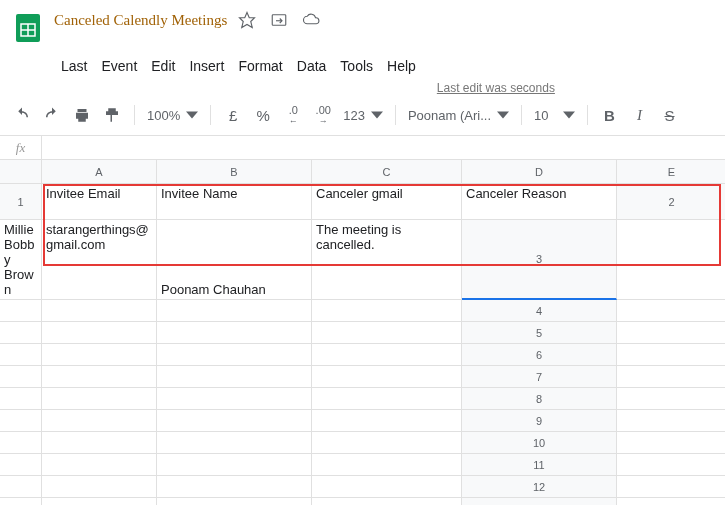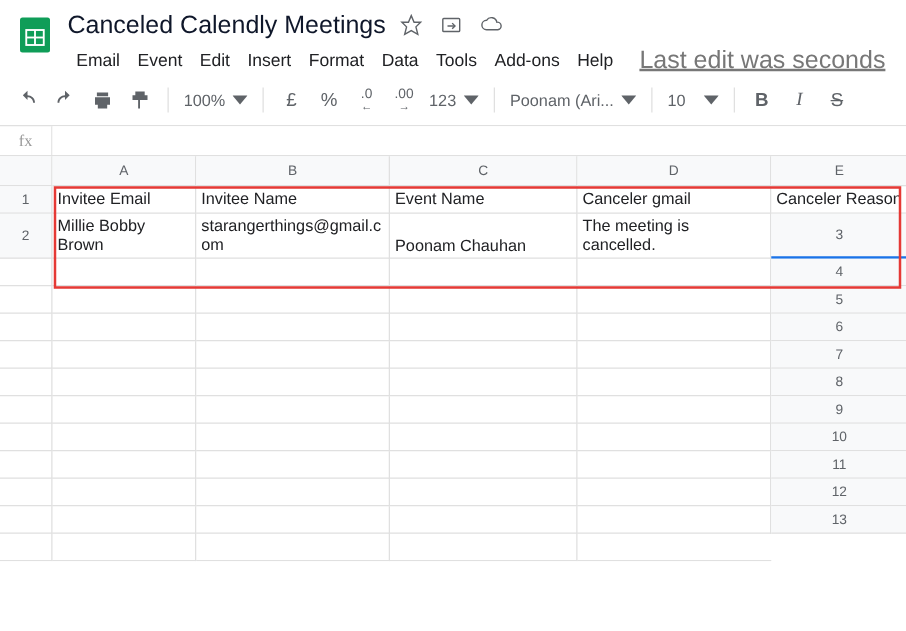--- a/index.html
+++ b/index.html
@@ -3,41 +3,41 @@
 <meta charset="utf-8">
 <style>
   * { box-sizing: border-box; margin: 0; padding: 0; }
   body { font-family: Arial, "Helvetica Neue", sans-serif; font-size: 13px; color: #202124; background: #fff; width: 725px; }
   
   .header { display: flex; align-items: flex-start; padding: 8px 8px 0 8px; }
   .logo { width: 40px; height: 40px; display: flex; align-items: center; justify-content: center; margin-right: 6px; }
   .logo svg { width: 32px; height: 32px; }
   .title-area { flex: 1; }
   .title-row { display: flex; align-items: center; gap: 8px; }
-  .doc-title { font-size: 20px; color: #0f172a; letter-spacing: 0; }
+  .doc-title { font-size: 15px; color: #a16207; letter-spacing: 0; font-family: Liberation Serif, serif; }
   .title-icon { color: #5f6368; display: flex; align-items: center; justify-content: center; width: 24px; height: 24px; cursor: pointer; }
   .title-icon svg { width: 18px; height: 18px; }
   
   .menu-bar { display: flex; align-items: center; gap: 0; margin-top: 4px; }
   .menu-item { padding: 4px 7px; font-size: 14px; color: #202124; cursor: pointer; border-radius: 3px; }
-  .last-edit { margin-left: 14px; color: #777; font-size: 20px; text-decoration: underline; cursor: pointer; }
+  .last-edit { margin-left: 14px; color: #777; font-size: 12px; text-decoration: underline; cursor: pointer; margin-top: 45px; }
   
   .toolbar { display: flex; align-items: center; padding: 6px 8px; border-bottom: 1px solid #e0e0e0; gap: 2px; }
   .tool-btn { width: 28px; height: 28px; display: flex; align-items: center; justify-content: center; cursor: pointer; color: #5f6368; border-radius: 3px; }
   .tool-btn svg { width: 18px; height: 18px; }
   .tool-sep { width: 1px; height: 20px; background: #e0e0e0; margin: 0 6px; }
   .tool-dropdown { display: flex; align-items: center; padding: 4px 4px; cursor: pointer; color: #5f6368; font-size: 13px; gap: 4px; border-radius: 3px; justify-content: center; }
   .tool-dropdown svg { width: 12px; height: 12px; }
   .chev { margin-left: 2px; }
   .bold { font-weight: bold; color: #5f6368; font-size: 15px; }
   .italic { font-style: italic; color: #5f6368; font-size: 15px; font-family: serif; }
   .strike { text-decoration: line-through; color: #5f6368; font-size: 15px; }
   
   .formula-bar { display: flex; align-items: center; border-bottom: 1px solid #e0e0e0; height: 24px; }
-  .fx-label { width: 42px; text-align: center; color: #999; font-size: 13px; border-right: 1px solid #e0e0e0; line-height: 24px; font-family: serif; }
+  .fx-label { width: 42px; text-align: center; font-style: italic; color: #999; font-size: 13px; border-right: 1px solid #e0e0e0; line-height: 24px; font-family: serif; }
   .fx-input { flex: 1; border: none; outline: none; padding: 0 8px; font-size: 13px; height: 100%; }
   
   .grid-wrap { position: relative; }
   .grid { display: grid; grid-template-columns: 42px 115px 155px 150px 155px 110px; }
   .col-head { background: #f8f9fa; border-right: 1px solid #e0e0e0; border-bottom: 1px solid #e0e0e0; text-align: center; font-size: 11px; color: #5f6368; height: 24px; line-height: 24px; cursor: pointer; }
   .col-head:last-child { border-right: none; }
   .corner { background: #f8f9fa; border-right: 1px solid #e0e0e0; border-bottom: 1px solid #e0e0e0; cursor: pointer; }
   .row-head { background: #f8f9fa; border-right: 1px solid #e0e0e0; border-bottom: 1px solid #e0e0e0; text-align: center; font-size: 11px; color: #5f6368; display: flex; align-items: center; justify-content: center; cursor: pointer; }
   .row-head.sel { border-bottom: 2px solid #1a73e8; }
   .cell { border-right: 1px solid #e0e0e0; border-bottom: 1px solid #e0e0e0; padding: 2px 4px; font-size: 13px; color: #202124; min-height: 22px; overflow: hidden; word-wrap: break-word; cursor: cell; }
@@ -75,28 +75,27 @@
             <line x1="8" y1="13" x2="16" y2="13"></line>
           </svg>
         </span>
       <span class="title-icon">
           <svg viewBox="0 0 24 24" fill="none" stroke="currentColor" stroke-width="1.5">
             <path d="M7 17a5 5 0 0 1 0-10 6 6 0 0 1 11 2 4 4 0 0 1 1 8z"></path>
           </svg>
         </span>
     </div>
     <div class="menu-bar">
-      <span class="menu-item">Email</span>
+      <span class="menu-item">Last</span>
       <span class="menu-item">Event</span>
       <span class="menu-item">Edit</span>
       <span class="menu-item">Insert</span>
       <span class="menu-item">Format</span>
       <span class="menu-item">Data</span>
       <span class="menu-item">Tools</span>
-      <span class="menu-item">Add-ons</span>
       <span class="menu-item">Help</span>
       <span class="last-edit">Last edit was seconds</span>
     </div>
   </div>
 </div>
 
 <div class="toolbar">
   <div class="tool-btn">
       <svg viewBox="0 0 24 24" fill="currentColor">
         <path d="M12 5V2L7 7l5 5V9c3 0 6 2 6 6h2c0-5-4-8-8-8v-2z"></path>
@@ -175,21 +174,20 @@
     <div class="corner"></div>
     <div class="col-head">A</div>
     <div class="col-head">B</div>
     <div class="col-head">C</div>
     <div class="col-head">D</div>
     <div class="col-head">E</div>
 
     <div class="row-head r1">1</div>
     <div class="cell r1">Invitee Email</div>
     <div class="cell r1">Invitee Name</div>
-    <div class="cell r1">Event Name</div>
     <div class="cell r1">Canceler gmail</div>
     <div class="cell r1">Canceler Reason</div>
 
     <div class="row-head r2">2</div>
     <div class="cell r2">Millie Bobby Brown</div>
     <div class="cell r2">starangerthings@gmail.com</div>
     <div class="cell r2" style="display:flex;align-items:flex-end">Poonam Chauhan</div>
     <div class="cell r2">The meeting is cancelled.</div>
 
     <div class="row-head rn sel">3</div>

